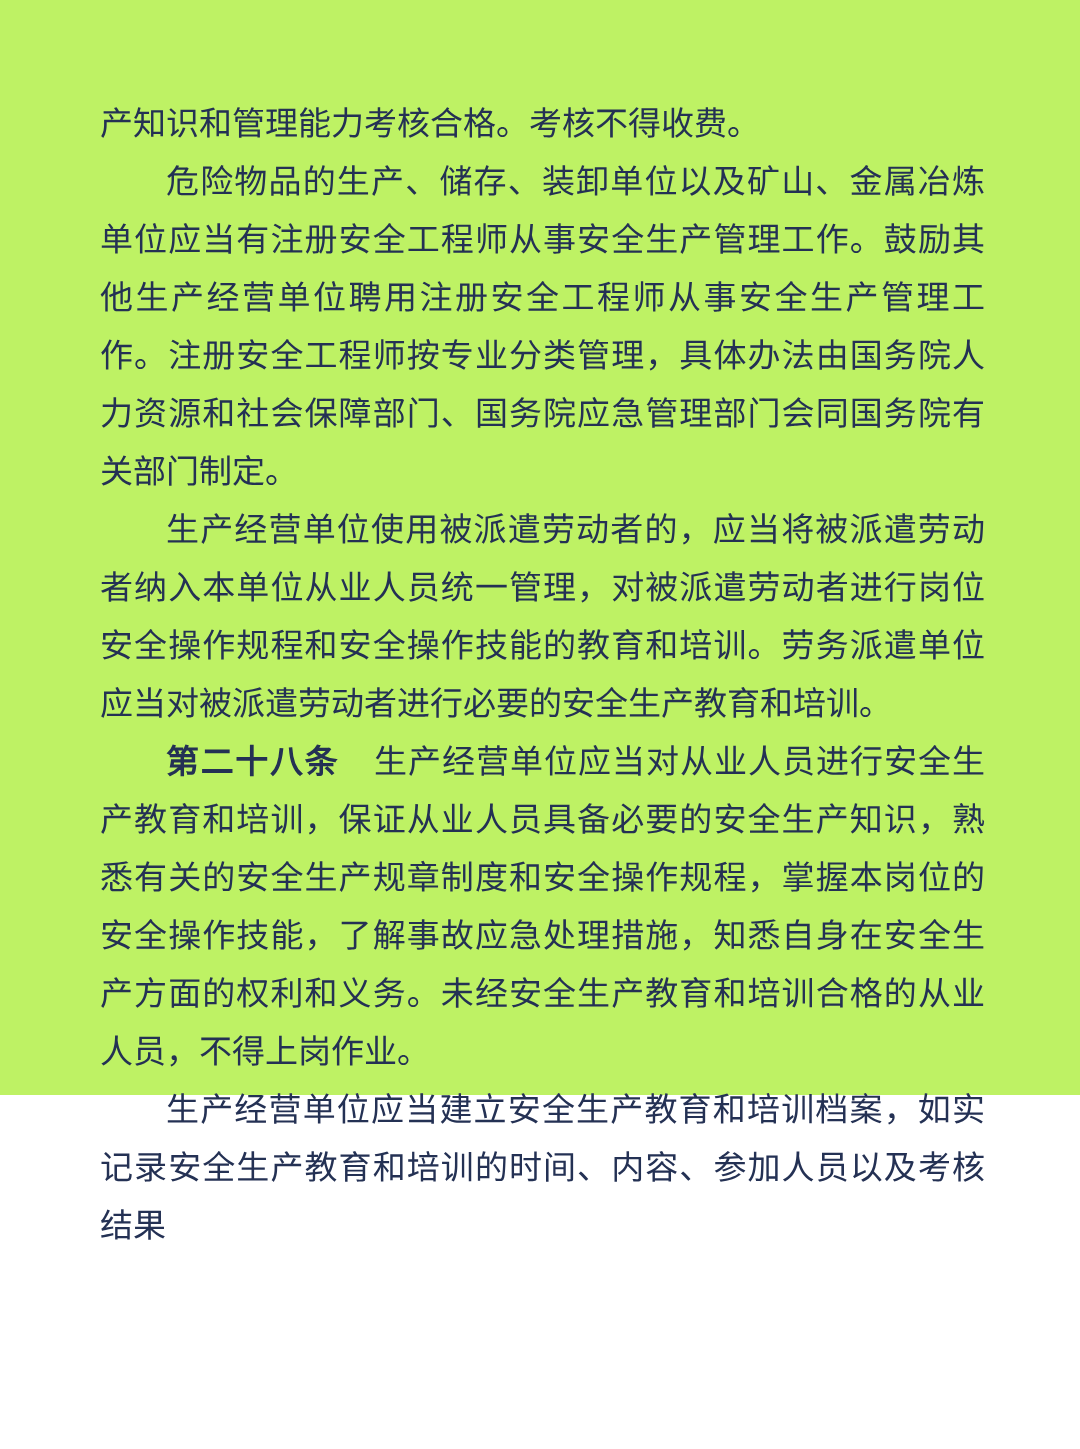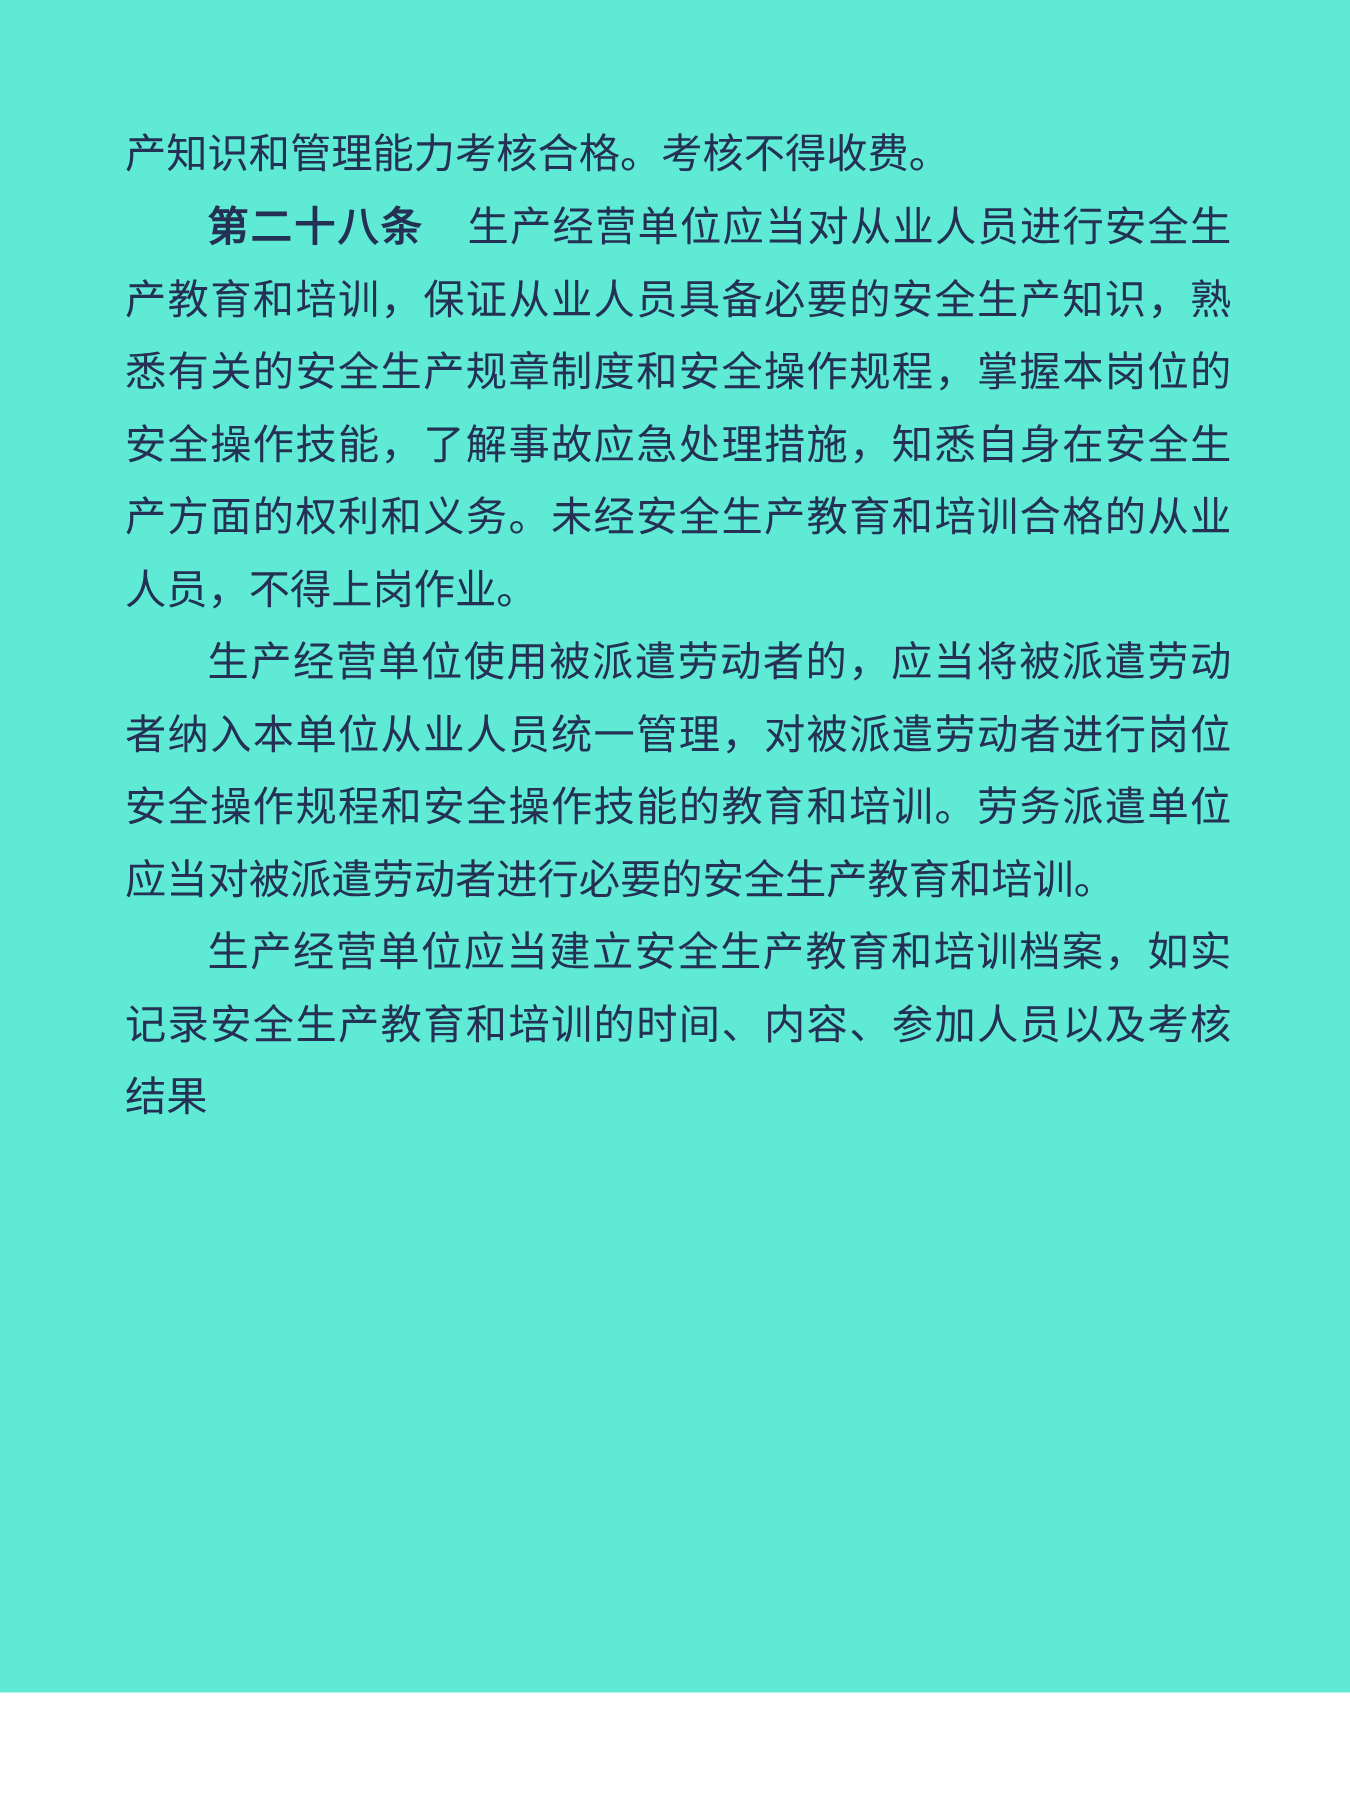--- a/index.html
+++ b/index.html
@@ -8,23 +8,23 @@
     background: #ffffff;
   }
   body {
     width: 1080px;
     height: 1449px;
     overflow: hidden;
   }
   .page {
     box-sizing: border-box;
     width: 1080px;
-    height: 1354px;
+    height: 1095px;
     padding: 95px 95px 0 100px;
-    background: #5eead4;
+    background: #bef264;
     font-family: "Liberation Serif", "DejaVu Serif", serif;
     font-size: 33px;
     line-height: 58px;
     color: #243154;
     text-align: justify;
     text-justify: inter-ideograph;
   }
   .para {
     margin: 0;
     padding: 0;
@@ -39,21 +39,22 @@
     letter-spacing: 0.02em;
   }
 </style>
 </head>
 <body>
 
 <div class="page">
 
   <p class="para">产知识和管理能力考核合格。考核不得收费。</p>
 
+  <p class="para indent">危险物品的生产、储存、装卸单位以及矿山、金属冶炼单位应当有注册安全工程师从事安全生产管理工作。鼓励其他生产经营单位聘用注册安全工程师从事安全生产管理工作。注册安全工程师按专业分类管理，具体办法由国务院人力资源和社会保障部门、国务院应急管理部门会同国务院有关部门制定。</p>
+
+  <p class="para indent">生产经营单位使用被派遣劳动者的，应当将被派遣劳动者纳入本单位从业人员统一管理，对被派遣劳动者进行岗位安全操作规程和安全操作技能的教育和培训。劳务派遣单位应当对被派遣劳动者进行必要的安全生产教育和培训。</p>
 
   <p class="para indent"><span class="article-label">第二十八条</span><span>生产经营单位应当对从业人员进行安全生产教育和培训，保证从业人员具备必要的安全生产知识，熟悉有关的安全生产规章制度和安全操作规程，掌握本岗位的安全操作技能，了解事故应急处理措施，知悉自身在安全生产方面的权利和义务。未经安全生产教育和培训合格的从业人员，不得上岗作业。</span></p>
-
-  <p class="para indent">生产经营单位使用被派遣劳动者的，应当将被派遣劳动者纳入本单位从业人员统一管理，对被派遣劳动者进行岗位安全操作规程和安全操作技能的教育和培训。劳务派遣单位应当对被派遣劳动者进行必要的安全生产教育和培训。</p>
 
 
   <p class="para indent">生产经营单位应当建立安全生产教育和培训档案，如实记录安全生产教育和培训的时间、内容、参加人员以及考核结果</p>
 
 </div>
 
 </body></html>

